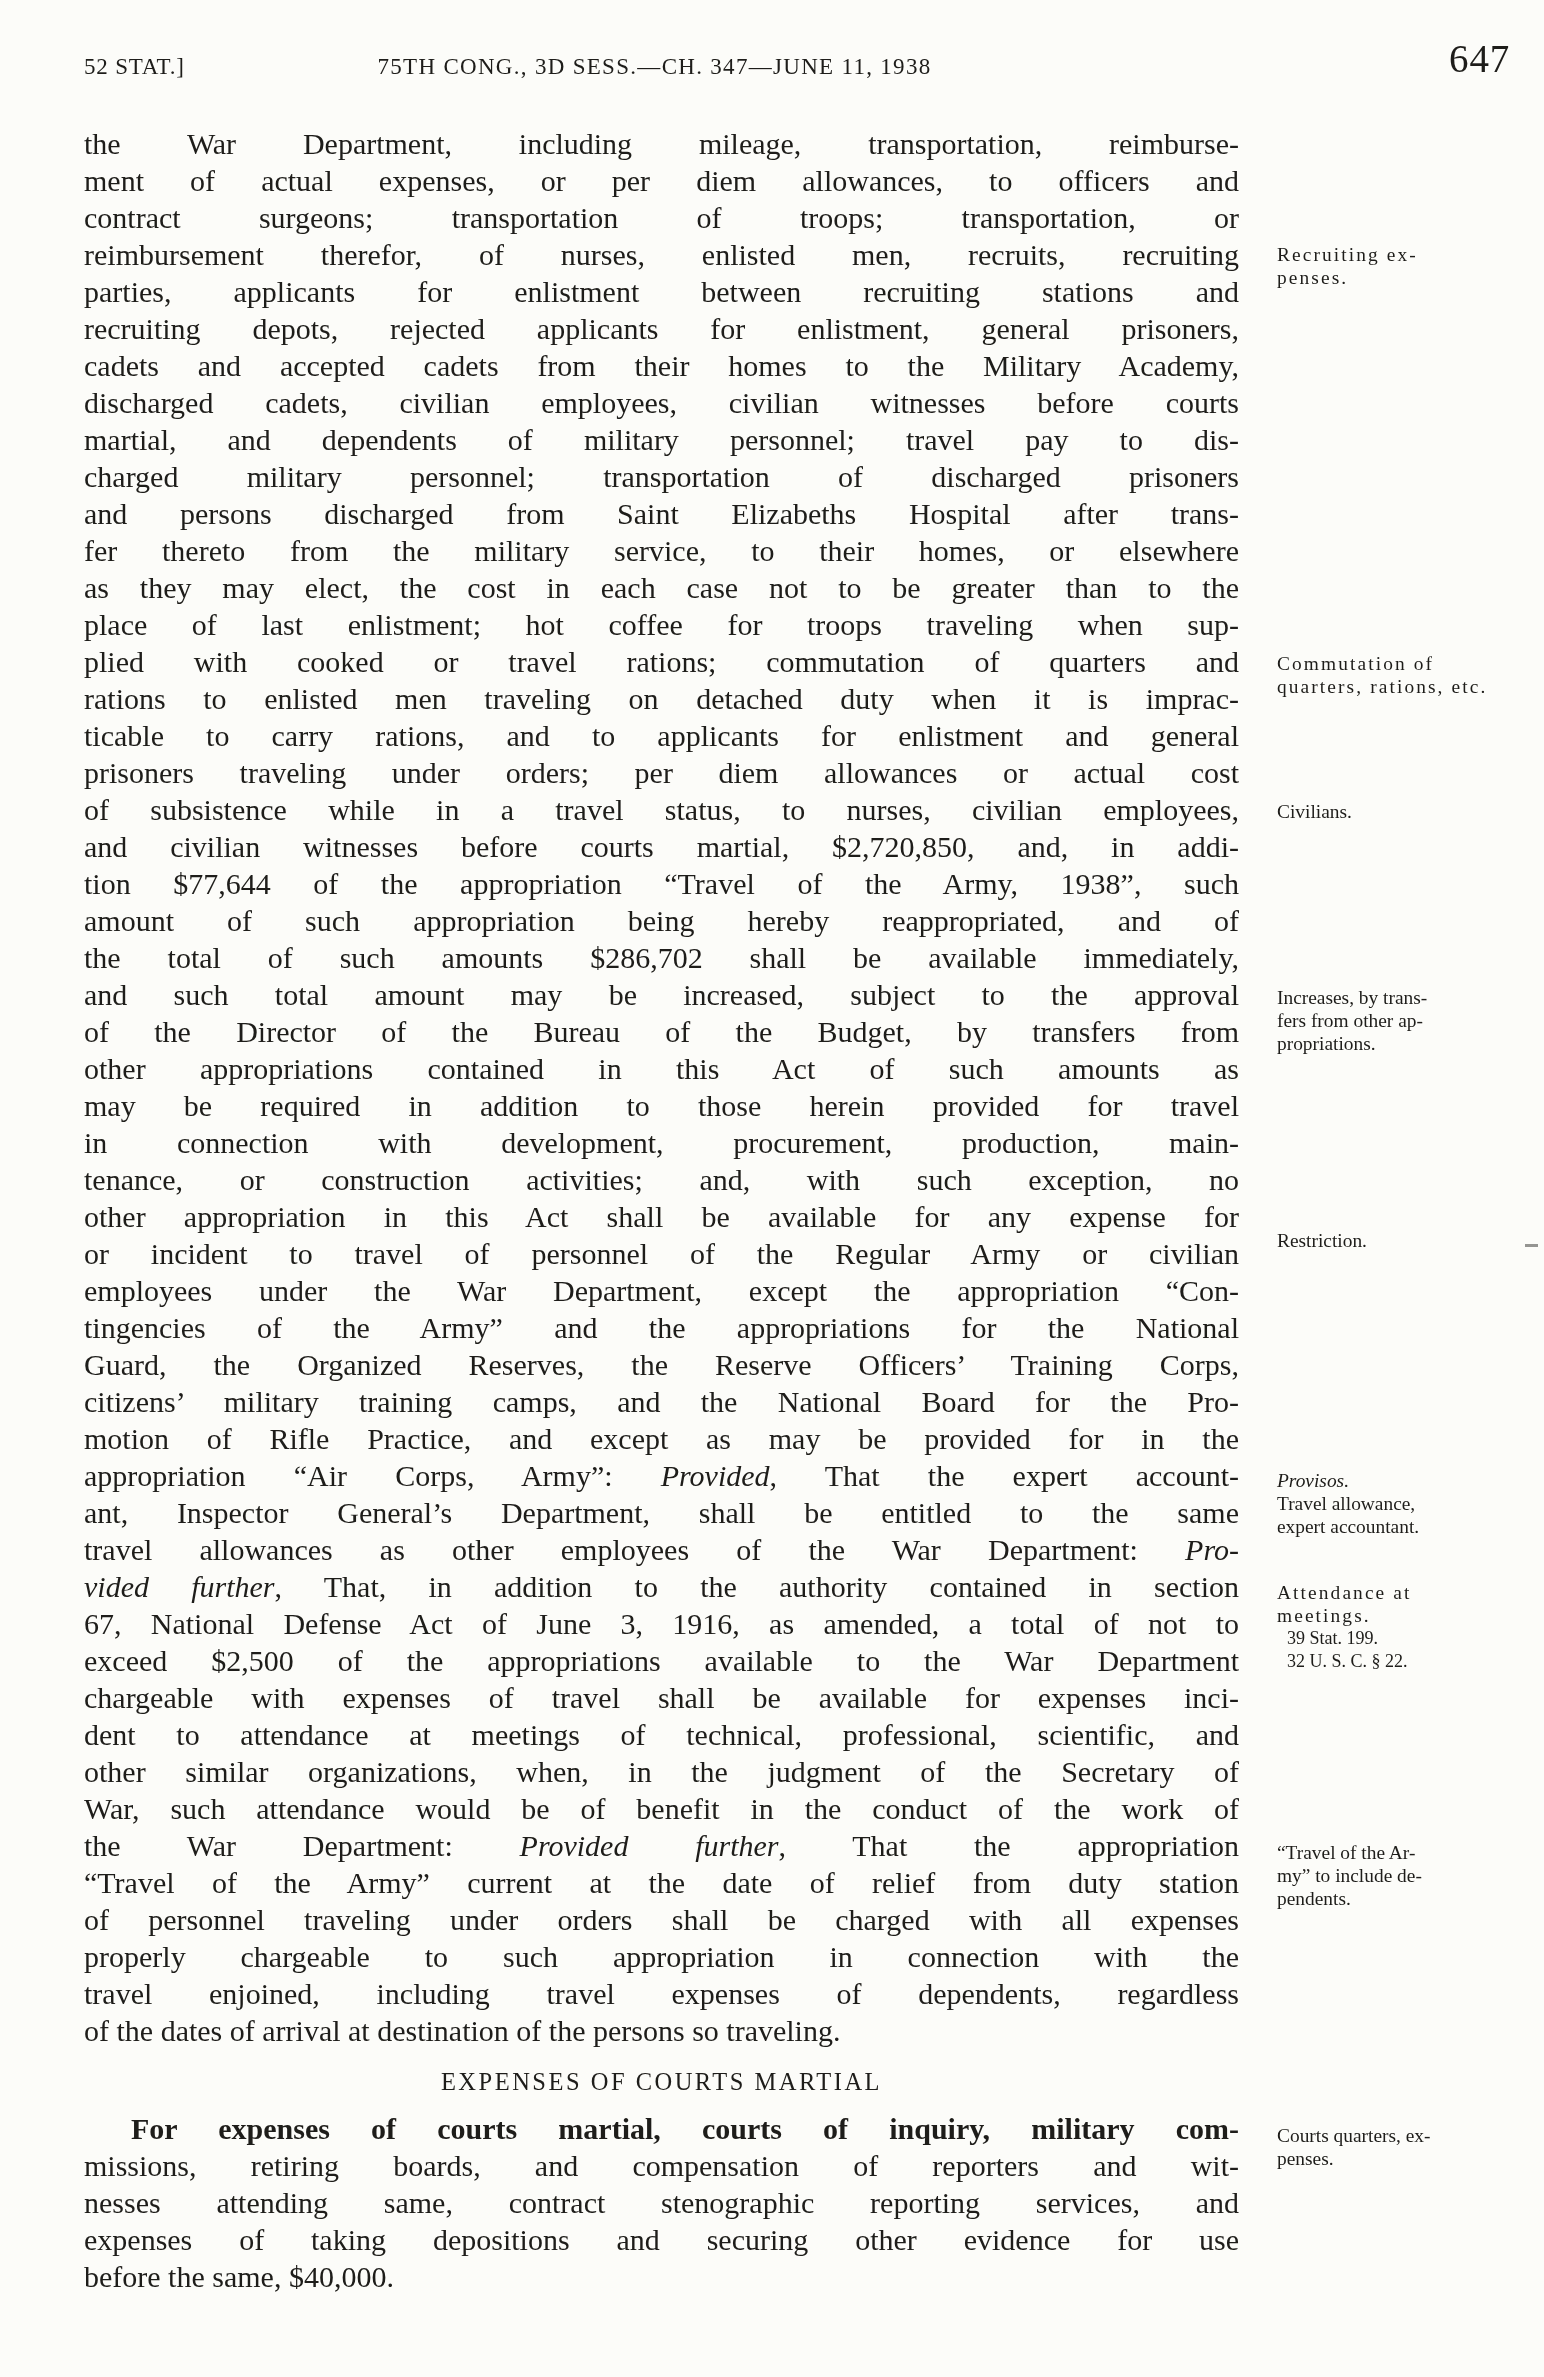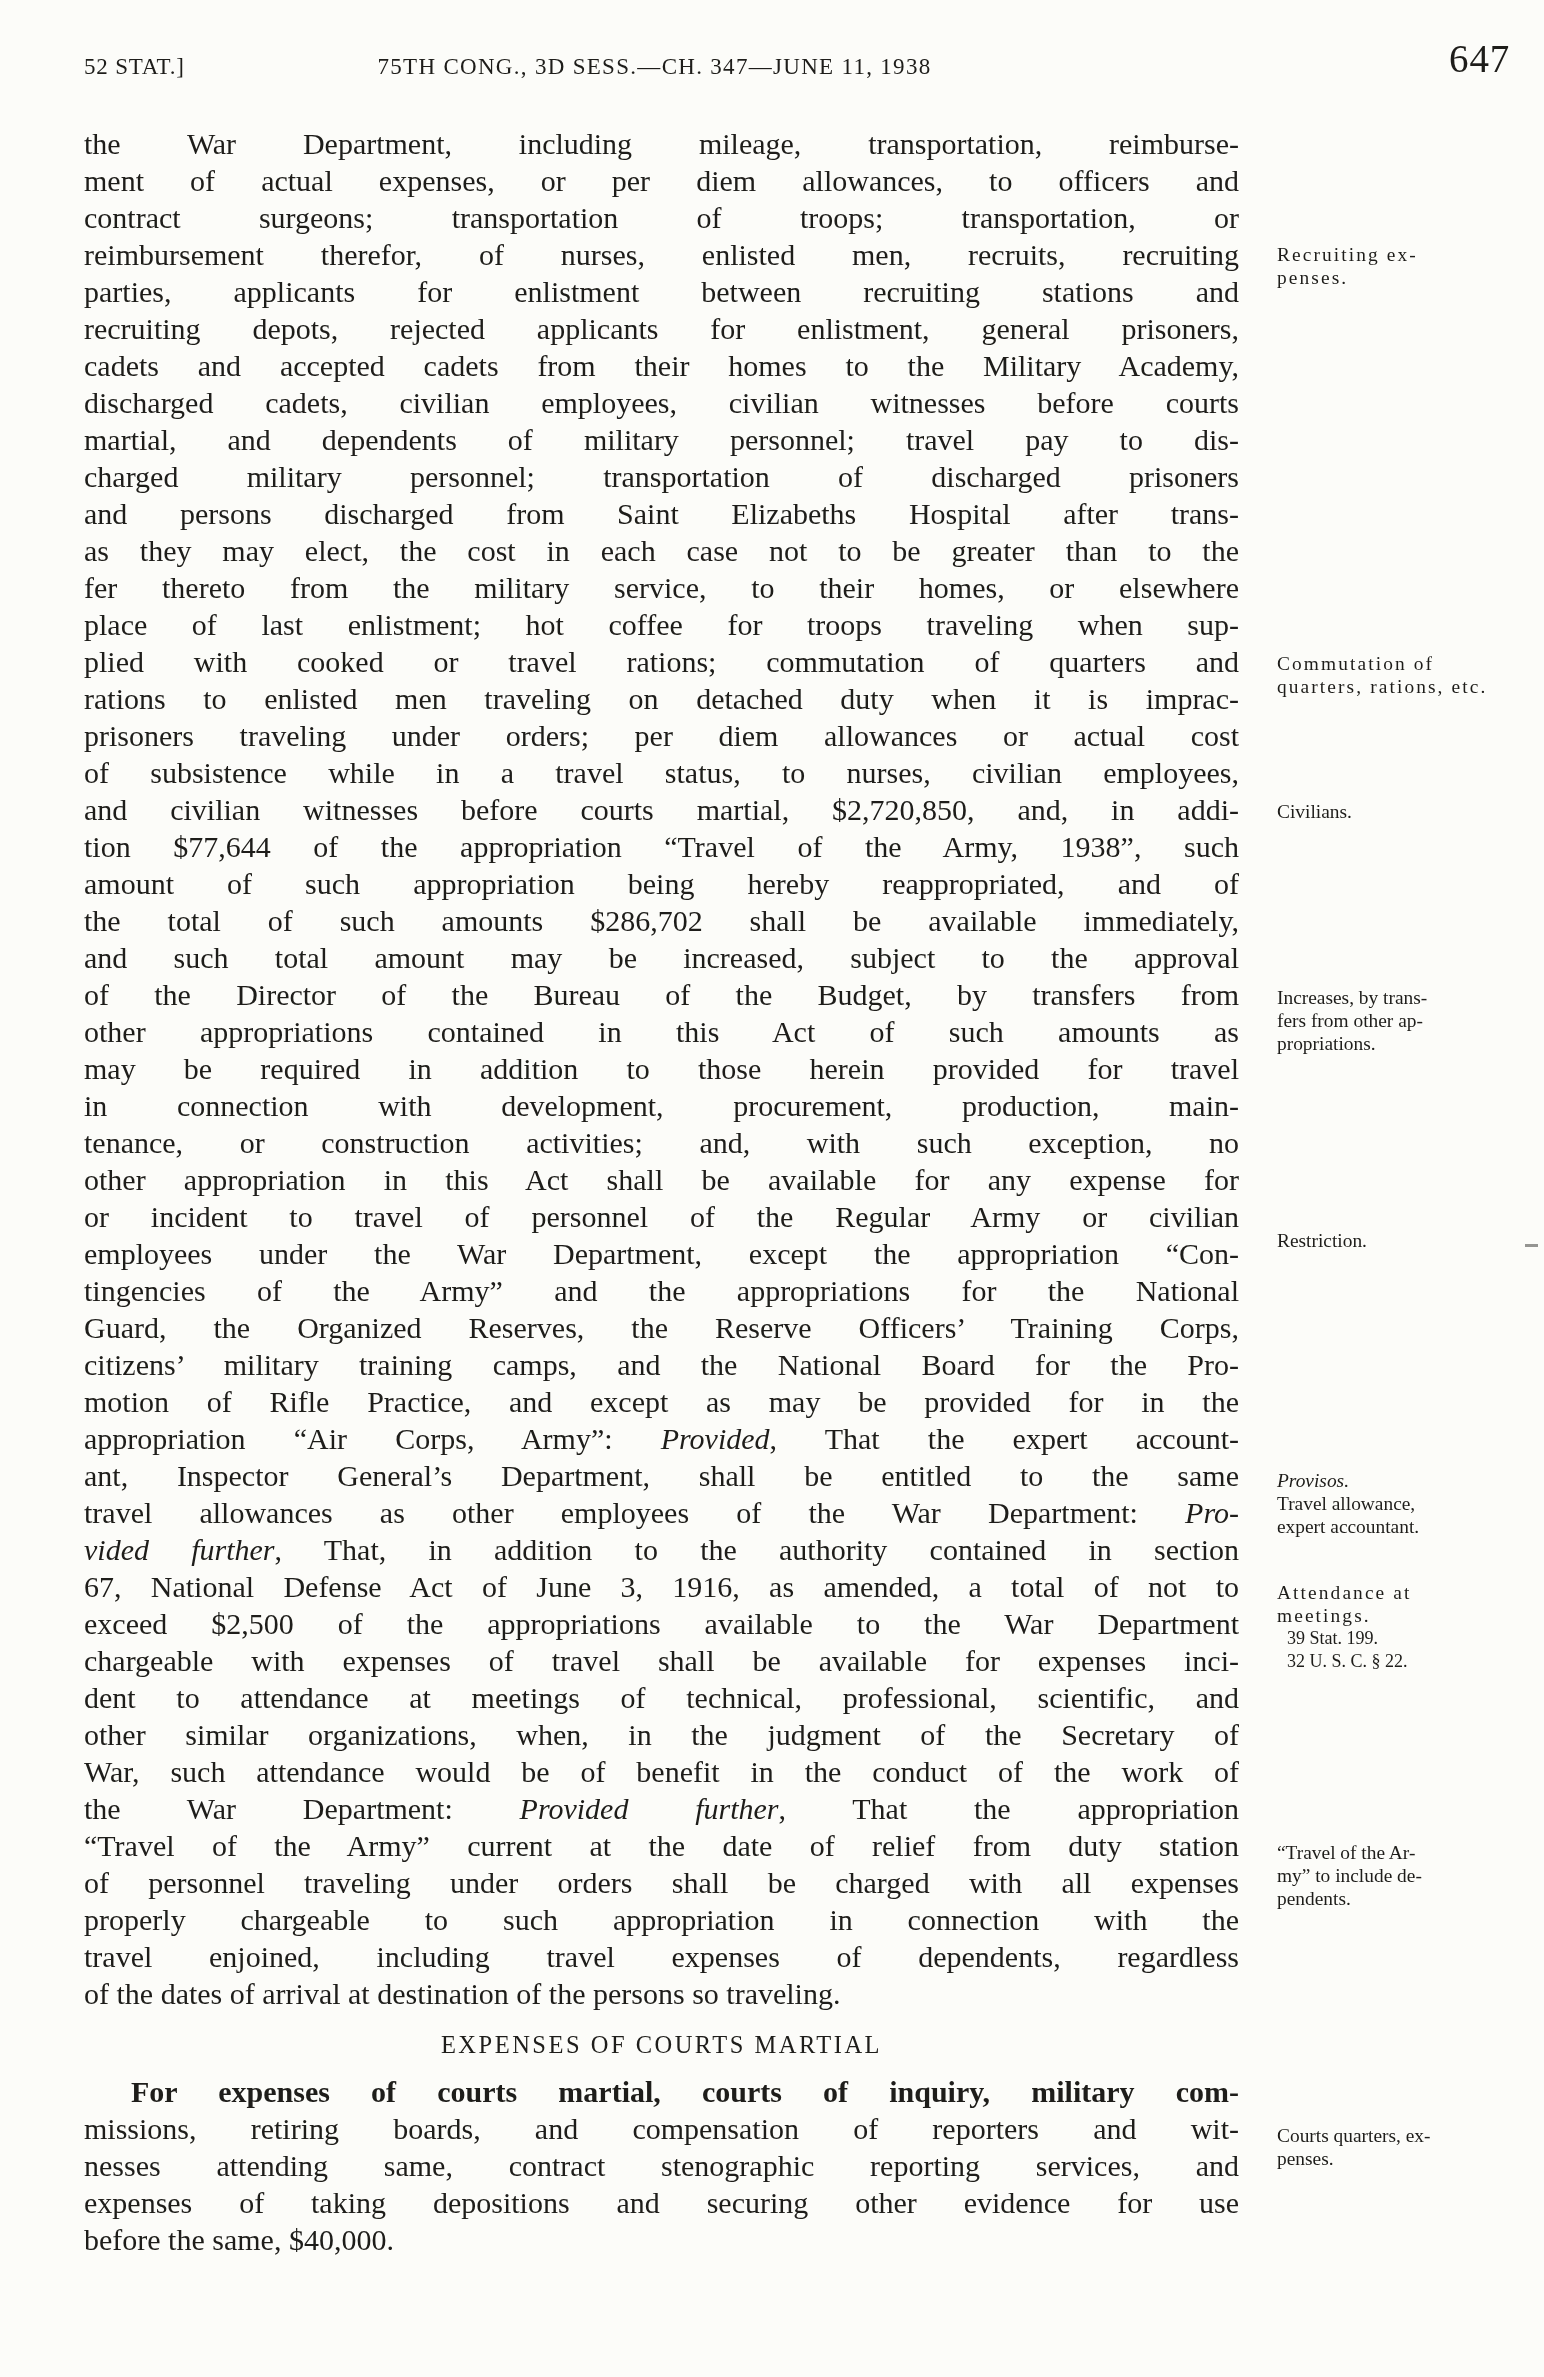--- a/index.html
+++ b/index.html
@@ -78,25 +78,26 @@
         <div class="body-line">ment of actual expenses, or per diem allowances, to officers and</div>
         <div class="body-line">contract surgeons; transportation of troops; transportation, or</div>
         <div class="body-line">reimbursement therefor, of nurses, enlisted men, recruits, recruiting</div>
         <div class="body-line">parties, applicants for enlistment between recruiting stations and</div>
         <div class="body-line">recruiting depots, rejected applicants for enlistment, general prisoners,</div>
         <div class="body-line">cadets and accepted cadets from their homes to the Military Academy,</div>
         <div class="body-line">discharged cadets, civilian employees, civilian witnesses before courts</div>
         <div class="body-line">martial, and dependents of military personnel; travel pay to dis-</div>
         <div class="body-line">charged military personnel; transportation of discharged prisoners</div>
         <div class="body-line">and persons discharged from Saint Elizabeths Hospital after trans-</div>
+        <div class="body-line">fer thereto from the military service, to their homes, or elsewhere</div>
         <div class="body-line">as they may elect, the cost in each case not to be greater than to the</div>
-        <div class="body-line">fer thereto from the military service, to their homes, or elsewhere</div>
         <div class="body-line">place of last enlistment; hot coffee for troops traveling when sup-</div>
         <div class="body-line">plied with cooked or travel rations; commutation of quarters and</div>
         <div class="body-line">rations to enlisted men traveling on detached duty when it is imprac-</div>
+        <div class="body-line">ticable to carry rations, and to applicants for enlistment and general</div>
         <div class="body-line">prisoners traveling under orders; per diem allowances or actual cost</div>
         <div class="body-line">of subsistence while in a travel status, to nurses, civilian employees,</div>
         <div class="body-line">and civilian witnesses before courts martial, $2,720,850, and, in addi-</div>
         <div class="body-line">tion $77,644 of the appropriation “Travel of the Army, 1938”, such</div>
         <div class="body-line">amount of such appropriation being hereby reappropriated, and of</div>
         <div class="body-line">the total of such amounts $286,702 shall be available immediately,</div>
         <div class="body-line">and such total amount may be increased, subject to the approval</div>
         <div class="body-line">of the Director of the Bureau of the Budget, by transfers from</div>
         <div class="body-line">other appropriations contained in this Act of such amounts as</div>
         <div class="body-line">may be required in addition to those herein provided for travel</div>

